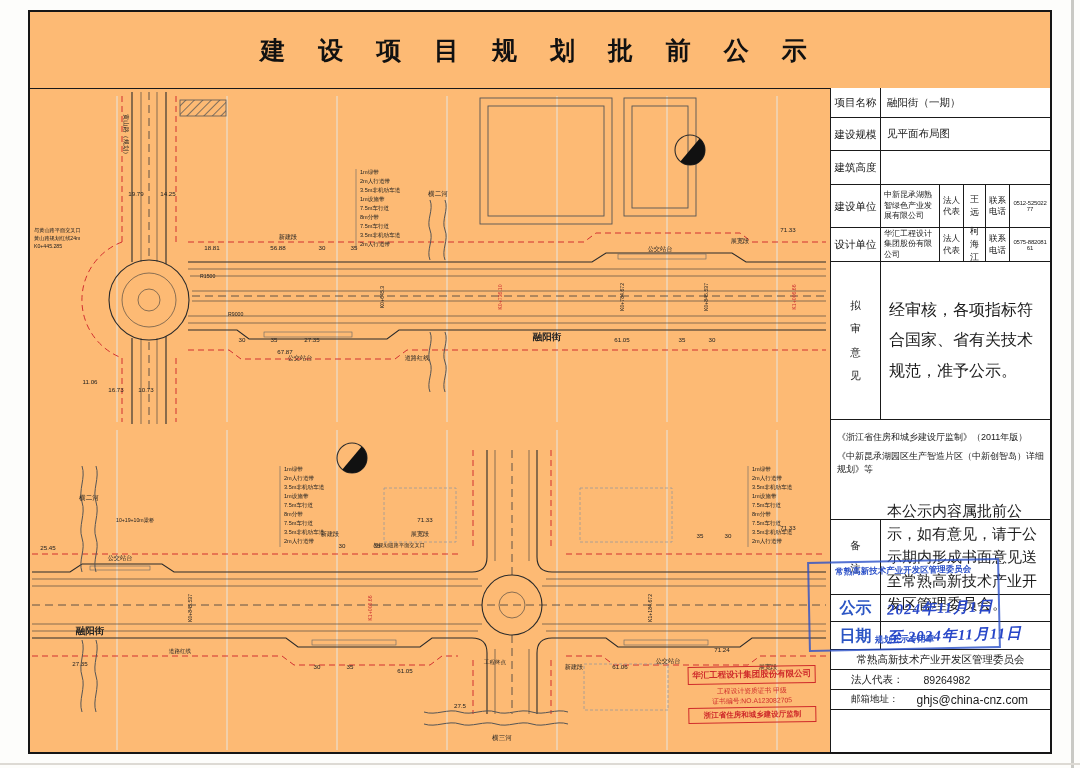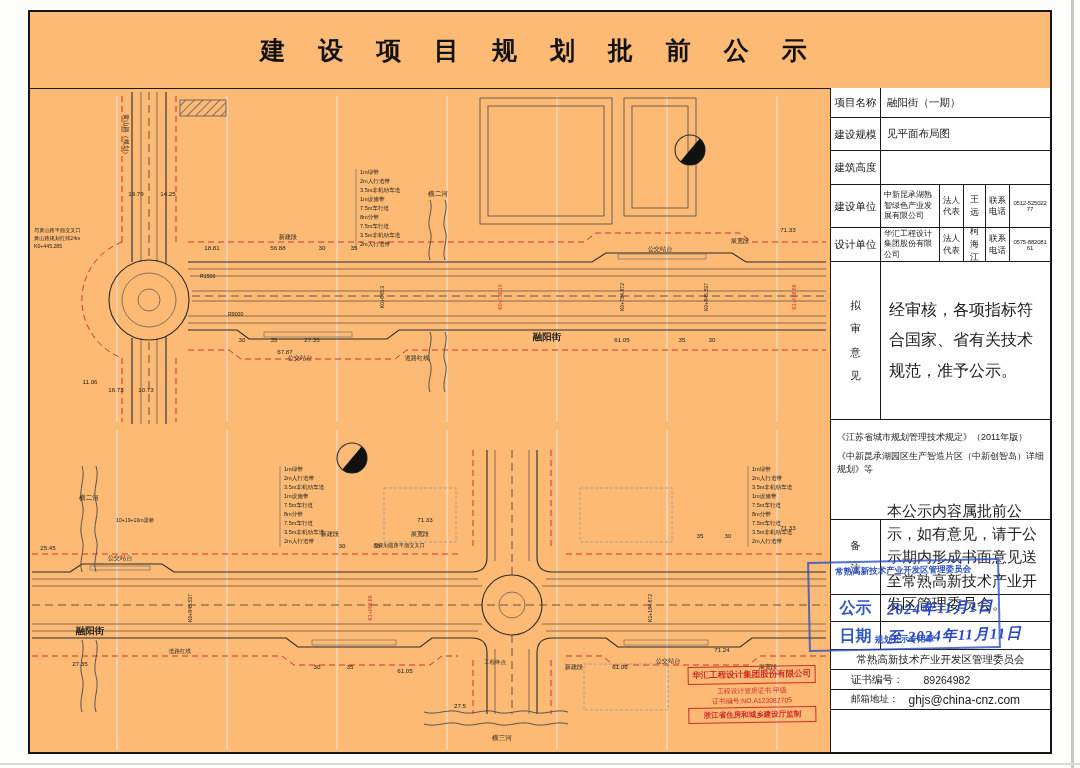--- a/index.html
+++ b/index.html
@@ -29,21 +29,21 @@
   .phone{flex:1;font-size:6px;letter-spacing:-.2px;word-break:break-all}
   .opinion-text{font-size:16px;line-height:1.9;padding:6px 8px}
   .basis-text{font-size:9px;line-height:1.5}
   .basis-text div{margin:5px 0}
   .remark-text{font-size:15px;line-height:1.55;padding:4px 6px}
   .blue{color:#2b55c4;font-weight:700;font-size:16px}
   .hand{color:#2746c8;font-family:"Liberation Serif",serif;font-style:italic;font-weight:700;
         font-size:15px;letter-spacing:1px;transform:rotate(-2deg);display:inline-block}
   .footer-row{justify-content:center;font-size:9.5px}
   .footer-phone{font-size:10px;justify-content:flex-start;padding-left:14px;gap:14px}
-  .footer-email{font-size:9.5px;justify-content:flex-start;padding-left:14px;gap:4px}
+  .footer-email{font-size:9.5px;justify-content:flex-start;padding-left:14px;gap:12px}
 
   
   .seal{position:absolute;left:778px;top:548px;width:188px;height:86px;border:2px solid rgba(43,80,200,.8);
         transform:rotate(-1.2deg);z-index:6;pointer-events:none}
   .seal-l1{position:absolute;left:0;top:3px;width:100%;text-align:center;color:#2b50c8;font-size:8.5px;font-weight:700}
   .seal-l2{position:absolute;left:0;bottom:2px;width:100%;text-align:center;color:#2b50c8;font-size:8.5px;font-weight:700}
 
   
   .rstamp{position:absolute;left:658px;top:654px;width:128px;transform:rotate(-1deg);z-index:5;color:#cf2b2b;text-align:center}
   .rbox{border:1.5px solid #cf2b2b;font-size:8.5px;font-weight:700;padding:2px 2px;margin-bottom:2px}
@@ -370,21 +370,21 @@
       <div class="sub phone">0575-88208161</div>
     </div>
     <div class="prow" style="height:158px">
       <div class="plabel">
           <span class="vstack">拟审意见</span>
         </div>
       <div class="pvalue opinion-text">经审核，各项指标符合国家、省有关技术规范，准予公示。</div>
     </div>
     <div class="prow" style="height:100px">
       <div class="pvalue basis-text" style="display:block;padding:6px">
-        <div>《江苏省城市规划管理技术规定》（2011年版）</div>
+        <div>《浙江省住房和城乡建设厅监制》（2011年版）</div>
         <div>《中新昆承湖园区生产智造片区（中新创智岛）详细规划》等</div>
       </div>
     </div>
     <div class="prow" style="height:75px">
       <div class="plabel">
           <span class="vstack">备注</span>
         </div>
       <div class="pvalue remark-text">本公示内容属批前公示，如有意见，请于公示期内形成书面意见送至常熟高新技术产业开发区管理委员会。</div>
     </div>
     <div class="prow" style="height:27px">
@@ -396,21 +396,21 @@
     <div class="prow" style="height:28px">
       <div class="plabel blue">日期</div>
       <div class="pvalue">
           <span class="hand">至 2024年11月11日</span>
         </div>
     </div>
     <div class="prow footer-row" style="height:20px">
       <div class="pvalue" style="justify-content:center">常熟高新技术产业开发区管理委员会</div>
     </div>
     <div class="prow footer-phone" style="height:20px">
-      <div class="pvalue" style="flex:0 0 auto;padding-right:0">证书编号：</div>
+      <div class="pvalue" style="flex:0 0 auto;padding-right:0">法人代表：</div>
       <div class="pvalue" style="flex:0 0 auto">89264982</div>
     </div>
     <div class="prow footer-email" style="height:20px">
       <div class="pvalue" style="flex:0 0 auto;padding-right:0;font-size:9.5px">邮箱地址：</div>
       <div class="pvalue" style="flex:0 0 auto;font-size:12px">ghjs@china-cnz.com</div>
     </div>
   </div>
 
   <div class="seal">
     <div class="seal-l1">常熟高新技术产业开发区管理委员会</div>

